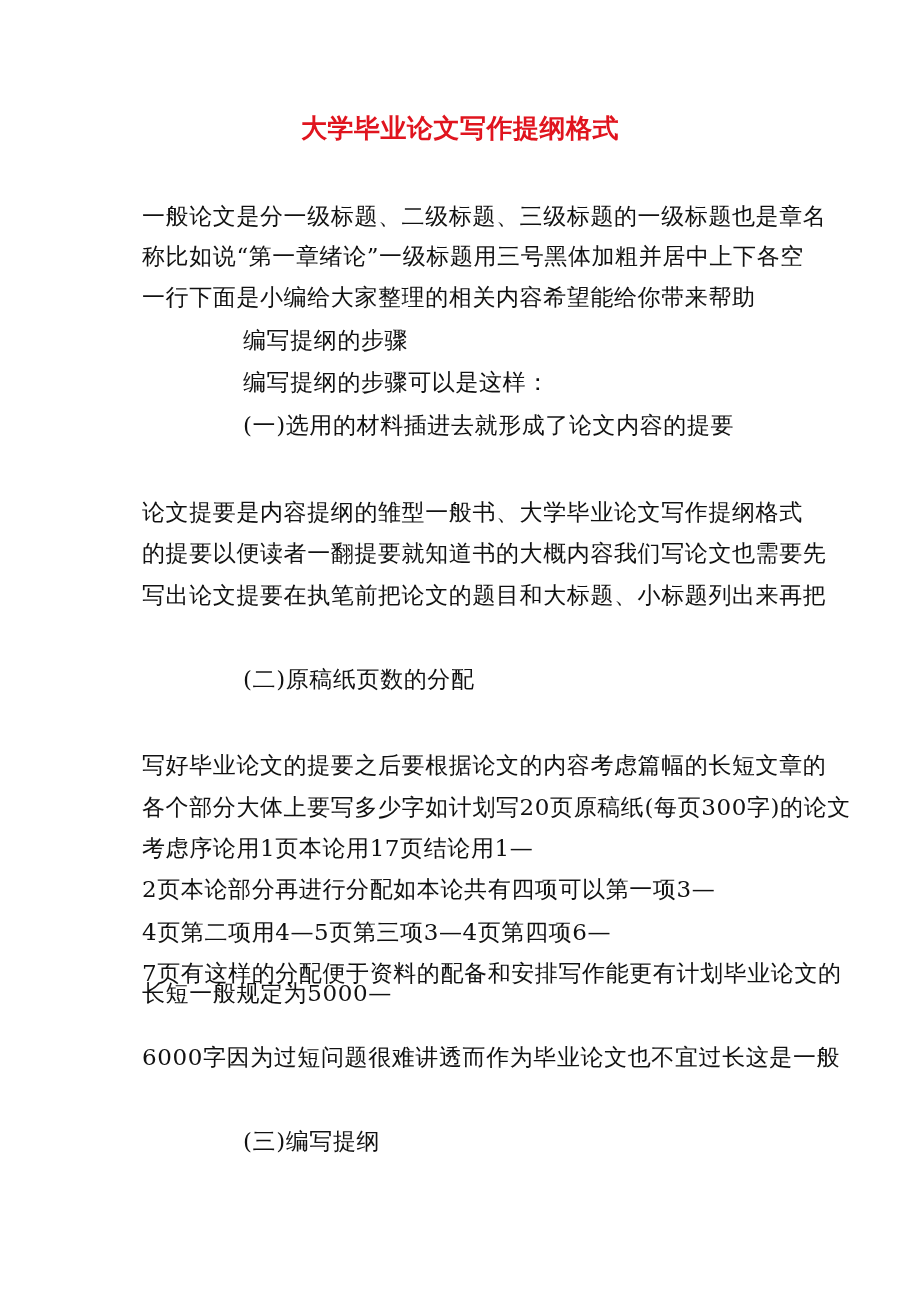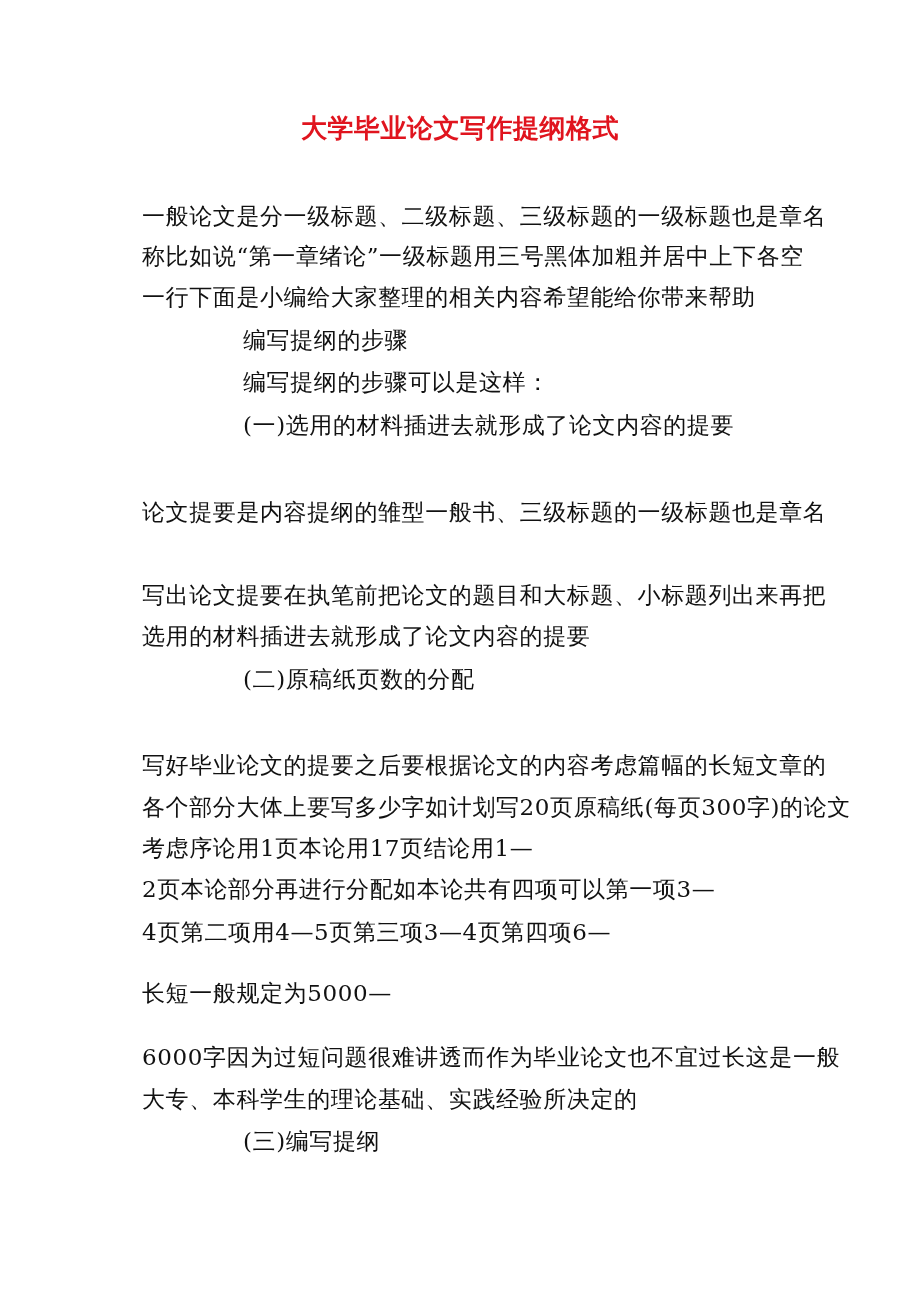--- a/index.html
+++ b/index.html
@@ -20,29 +20,29 @@
   <div class="title">大学毕业论文写作提纲格式</div>
 
   <div class="line" style="top:241px">称比如说“第一章绪论”一级标题用三号黑体加粗并居中上下各空</div>
   <div class="line" style="top:201px">一般论文是分一级标题、二级标题、三级标题的一级标题也是章名</div>
   <div class="line" style="top:282px">一行下面是小编给大家整理的相关内容希望能给你带来帮助</div>
 
   <div class="line ind" style="top:325px">编写提纲的步骤</div>
   <div class="line ind" style="top:367px">编写提纲的步骤可以是这样：</div>
   <div class="line ind" style="top:410px">(一)选用的材料插进去就形成了论文内容的提要</div>
 
-  <div class="line" style="top:497px">论文提要是内容提纲的雏型一般书、三级标题的一级标题也是章名</div>
+  <div class="line" style="top:497px">论文提要是内容提纲的雏型一般书、大学毕业论文写作提纲格式</div>
+  <div class="line" style="top:538px">的提要以便读者一翻提要就知道书的大概内容我们写论文也需要先</div>
   <div class="line" style="top:580px">写出论文提要在执笔前把论文的题目和大标题、小标题列出来再把</div>
-  <div class="line" style="top:621px">选用的材料插进去就形成了论文内容的提要</div>
 
   <div class="line ind" style="top:664px">(二)原稿纸页数的分配</div>
 
   <div class="line" style="top:750px">写好毕业论文的提要之后要根据论文的内容考虑篇幅的长短文章的</div>
   <div class="line" style="top:792px">各个部分大体上要写多少字如计划写20页原稿纸(每页300字)的论文</div>
   <div class="line" style="top:833px">考虑序论用1页本论用17页结论用1—</div>
   <div class="line" style="top:874px">2页本论部分再进行分配如本论共有四项可以第一项3—</div>
   <div class="line" style="top:917px">4页第二项用4—5页第三项3—4页第四项6—</div>
+  <div class="line" style="top:958px">7页有这样的分配便于资料的配备和安排写作能更有计划毕业论文的</div>
   <div class="line" style="top:978px">长短一般规定为5000—</div>
   <div class="line" style="top:1042px">6000字因为过短问题很难讲透而作为毕业论文也不宜过长这是一般</div>
-  <div class="line" style="top:1084px">大专、本科学生的理论基础、实践经验所决定的</div>
 
   <div class="line ind" style="top:1126px">(三)编写提纲</div>
 </div>
 
 </body></html>

